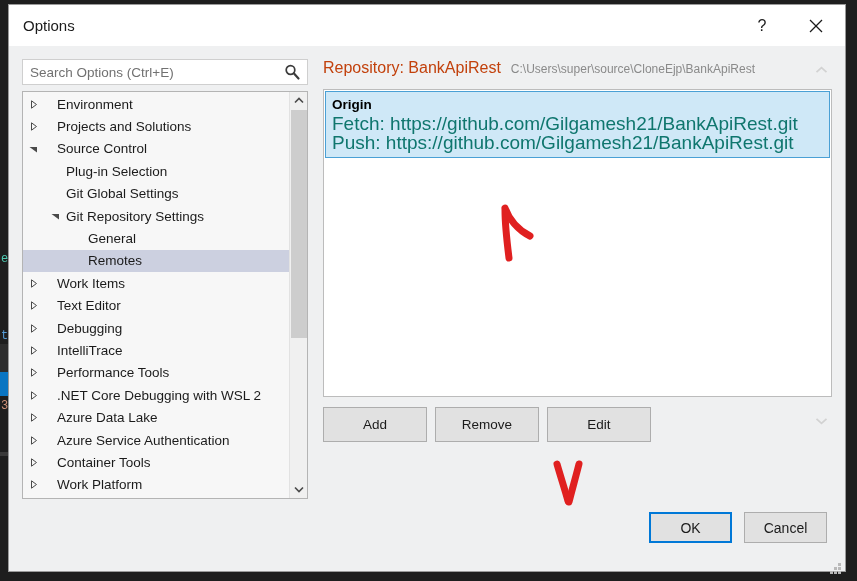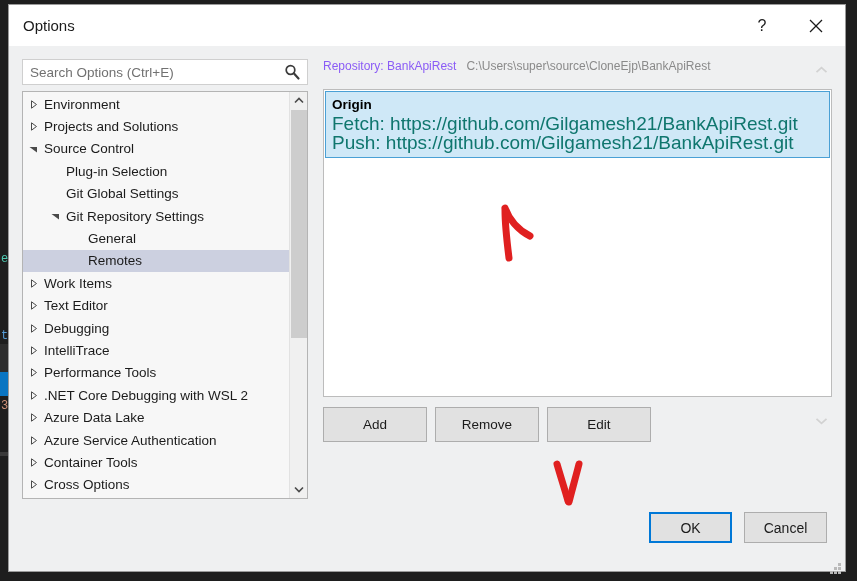--- a/index.html
+++ b/index.html
@@ -170,21 +170,21 @@
   .tree-item.selected { background: #ccd0e0; }
   .tw {
     width: 17px;
     flex: none;
     display: flex;
     align-items: center;
     justify-content: center;
   }
   .tw svg { display: block; }
   .tree-label { padding-left: 2px; }
-  .ind-1 { padding-left: 2px; }
+  .ind-1 { padding-left: 2px; gap: 13px; }
   .ind-2 { padding-left: 24px; }
   .ind-3 { padding-left: 46px; }
 
   
   #tree-scroll {
     width: 17px;
     flex: none;
     background: #f0f0f0;
     border-left: 1px solid #e2e2e2;
     display: flex;
@@ -218,22 +218,22 @@
     min-width: 0;
   }
   #repo-header {
     display: flex;
     align-items: baseline;
     height: 22px;
     position: relative;
     padding-right: 30px;
   }
   #repo-name {
-    font-size: 12px;
-    color: #8b5cf6;
+    font-size: 16px;
+    color: #c2410c;
     white-space: nowrap;
   }
   #repo-path {
     font-size: 12px;
     color: #8a8a8a;
     margin-left: 10px;
     white-space: nowrap;
     overflow: hidden;
     text-overflow: ellipsis;
   }
@@ -499,21 +499,21 @@
                 </svg>
               </span>
               <span class="tree-label">Container Tools</span>
             </div>
             <div class="tree-item ind-1">
               <span class="tw">
                 <svg width="8" height="9" viewBox="0 0 8 9">
                   <polygon points="1.5,0.8 6.5,4.5 1.5,8.2" fill="none" stroke="#4a4a4a" stroke-width="1"></polygon>
                 </svg>
               </span>
-              <span class="tree-label">Cross Options</span>
+              <span class="tree-label">Work Platform</span>
             </div>
             <div class="tree-item ind-1"></div>
           </div>
 
         <div id="tree-scroll">
           <div class="sb-arrow">
             <svg width="10" height="7" viewBox="0 0 10 7">
               <polyline points="1,5.5 5,1.5 9,5.5" fill="none" stroke="#4a4a4a" stroke-width="1.6"></polyline>
             </svg>
           </div>

